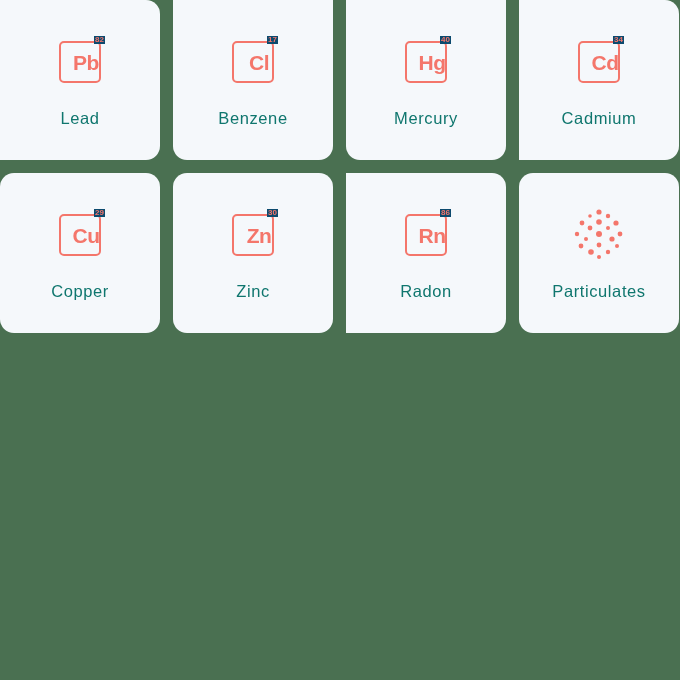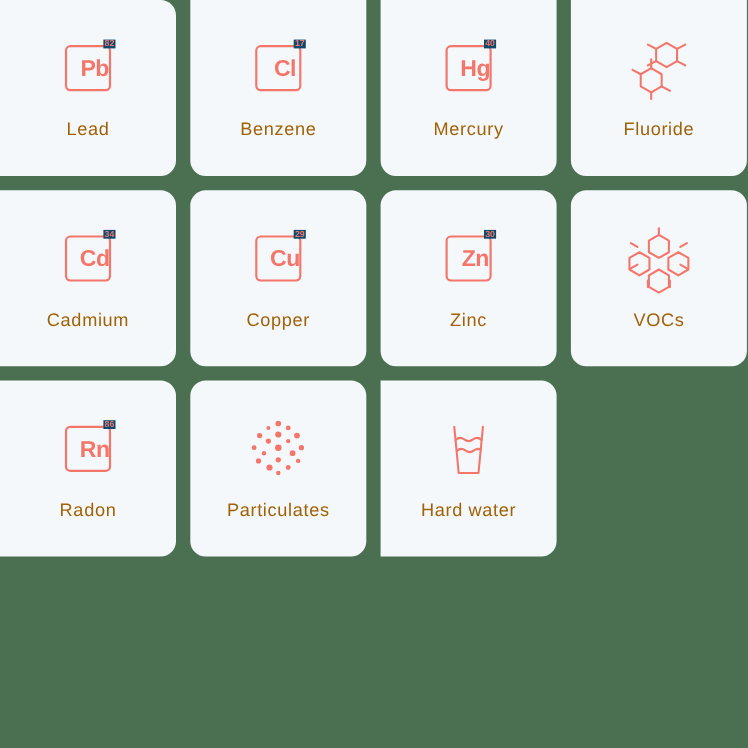--- a/index.html
+++ b/index.html
@@ -68,21 +68,21 @@
     justify-content: center;
     position: relative;
     z-index: 1;
     margin-bottom: 16px;
   }
 
   .icon-wrap svg { display: block; overflow: visible; }
 
   .label {
     font-size: 16.5px;
-    color: #a16207;
+    color: #0f766e;
     letter-spacing: 0.6px;
     position: relative;
     z-index: 1;
     text-align: center;
     line-height: 1.2;
     font-weight: 400;
   }
 
   
   .el-box {
@@ -139,37 +139,20 @@
     </div>
     <div class="card cropped-top">
       <div class="icon-wrap">
         <div class="el-box">
           <span class="el-sym">Hg</span>
           <span class="el-num">40</span>
         </div>
       </div>
       <div class="label">Mercury</div>
     </div>
-    <div class="card cropped-top">
-      <div class="icon-wrap">
-        <svg width="58" height="58" viewBox="0 0 58 58" fill="none" stroke="#f4766b" stroke-width="1.9" stroke-linecap="round" stroke-linejoin="round">
-          <polygon points="36.0,6.0 45.5,11.5 45.5,22.5 36.0,28.0 26.5,22.5 26.5,11.5"></polygon>
-          <line x1="45.5" y1="11.5" x2="53" y2="7.5"></line>
-          <line x1="45.5" y1="22.5" x2="53" y2="26.5"></line>
-          <line x1="26.5" y1="22.5" x2="19" y2="26.5"></line>
-          <line x1="26.5" y1="11.5" x2="19" y2="7.5"></line>
-          <polygon points="22.0,29.0 31.5,34.5 31.5,45.5 22.0,51.0 12.5,45.5 12.5,34.5"></polygon>
-          <line x1="22" y1="29" x2="22" y2="21"></line>
-          <line x1="22" y1="51" x2="22" y2="57"></line>
-          <line x1="12.5" y1="34.5" x2="5" y2="30.5"></line>
-          <line x1="31.5" y1="45.5" x2="39" y2="49.5"></line>
-        </svg>
-      </div>
-      <div class="label">Fluoride</div>
-    </div>
     <div class="card cropped-left">
       <div class="icon-wrap">
         <div class="el-box">
           <span class="el-sym">Cd</span>
           <span class="el-num">34</span>
         </div>
       </div>
       <div class="label">Cadmium</div>
     </div>
     <div class="card">
@@ -182,38 +165,20 @@
       <div class="label">Copper</div>
     </div>
     <div class="card">
       <div class="icon-wrap">
         <div class="el-box">
           <span class="el-sym">Zn</span>
           <span class="el-num">30</span>
         </div>
       </div>
       <div class="label">Zinc</div>
-    </div>
-    <div class="card">
-      <div class="icon-wrap">
-        <svg width="58" height="58" viewBox="0 0 58 58" fill="none" stroke="#f4766b" stroke-width="1.9" stroke-linecap="round" stroke-linejoin="round">
-          <polygon points="29.0,7.5 38.1,12.8 38.1,23.3 29.0,28.5 19.9,23.3 19.9,12.8"></polygon>
-          <polygon points="11.3,23.3 20.4,28.5 20.4,39.0 11.3,44.3 2.2,39.0 2.2,28.5"></polygon>
-          <polygon points="46.7,23.3 55.8,28.5 55.8,39.0 46.7,44.3 37.6,39.0 37.6,28.5"></polygon>
-          <polygon points="29.0,39.0 38.1,44.3 38.1,54.8 29.0,60.0 19.9,54.8 19.9,44.3"></polygon>
-          <line x1="29" y1="7.5" x2="29" y2="1.5"></line>
-          <line x1="9.5" y1="18.5" x2="3.5" y2="15"></line>
-          <line x1="48.5" y1="18.5" x2="54.5" y2="15"></line>
-          <line x1="9.5" y1="34.5" x2="3.5" y2="38"></line>
-          <line x1="48.5" y1="34.5" x2="54.5" y2="38"></line>
-          <line x1="19" y1="49" x2="19" y2="55"></line>
-          <line x1="39" y1="49" x2="39" y2="55"></line>
-        </svg>
-      </div>
-      <div class="label">VOCs</div>
     </div>
     <div class="card cropped-left">
       <div class="icon-wrap">
         <div class="el-box">
           <span class="el-sym">Rn</span>
           <span class="el-num">86</span>
         </div>
       </div>
       <div class="label">Radon</div>
     </div>
@@ -236,23 +201,13 @@
           <circle cx="11" cy="40" r="2.4" fill="#f4766b" stroke="none"></circle>
           <circle cx="29" cy="39" r="2.4" fill="#f4766b" stroke="none"></circle>
           <circle cx="47" cy="40" r="2" fill="#f4766b" stroke="none"></circle>
           <circle cx="21" cy="46" r="2.8" fill="#f4766b" stroke="none"></circle>
           <circle cx="38" cy="46" r="2.2" fill="#f4766b" stroke="none"></circle>
           <circle cx="29" cy="51" r="2" fill="#f4766b" stroke="none"></circle>
         </svg>
       </div>
       <div class="label">Particulates</div>
     </div>
-    <div class="card cropped-left">
-      <div class="icon-wrap">
-        <svg width="58" height="58" viewBox="0 0 58 58" fill="none" stroke="#f4766b" stroke-width="1.9" stroke-linecap="round" stroke-linejoin="round">
-          <path d="M16 9 L20 51 L38 51 L42 9"></path>
-          <path d="M17.2 21 Q21 17.5 25 20.5 Q29 23.5 33 20.5 Q37 17.5 40.8 21"></path>
-          <path d="M18.3 31 Q22 27.5 26 30.5 Q30 33.5 34 30.5 Q37.5 27.8 40 30"></path>
-        </svg>
-      </div>
-      <div class="label">Hard water</div>
-    </div>
   </div>
 
 </body></html>

